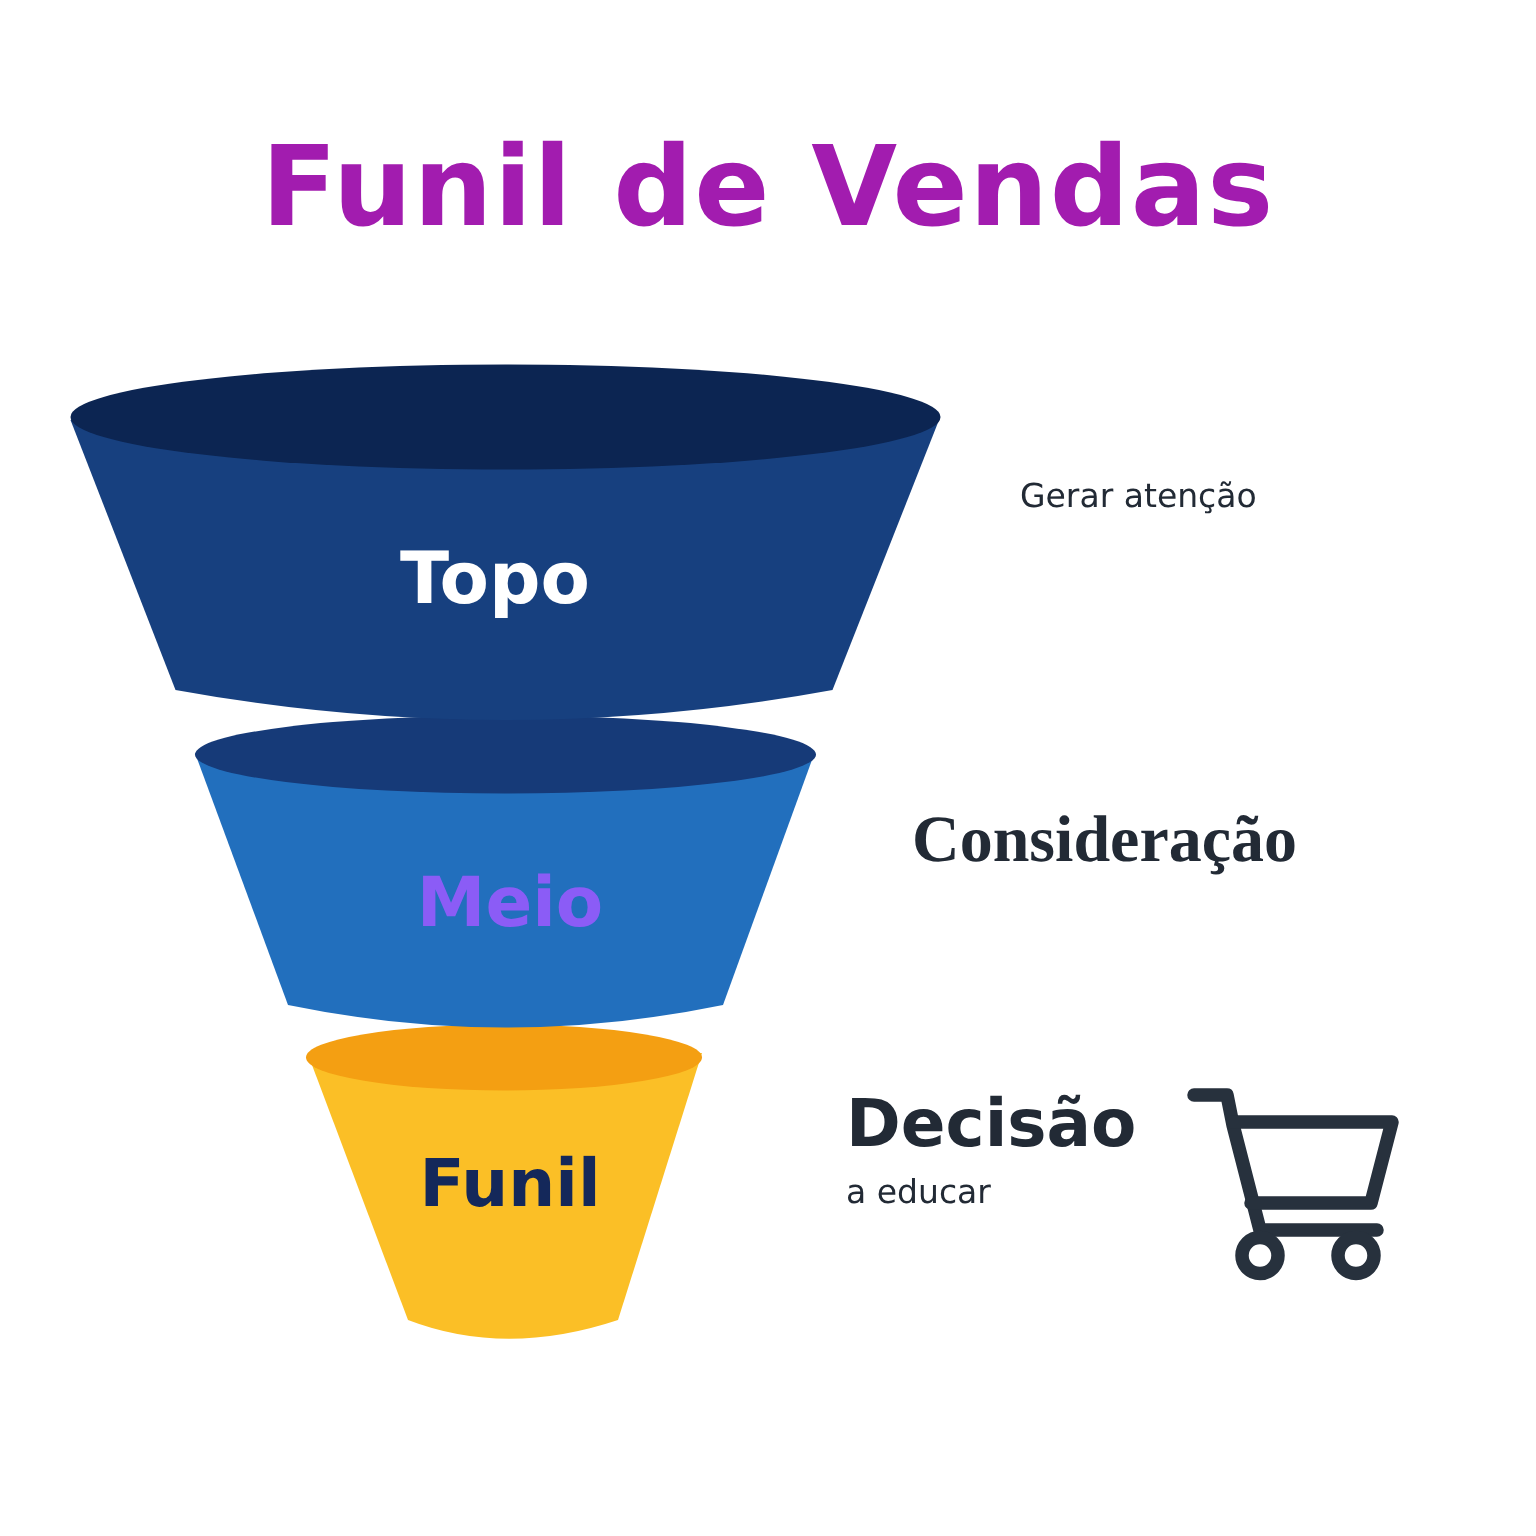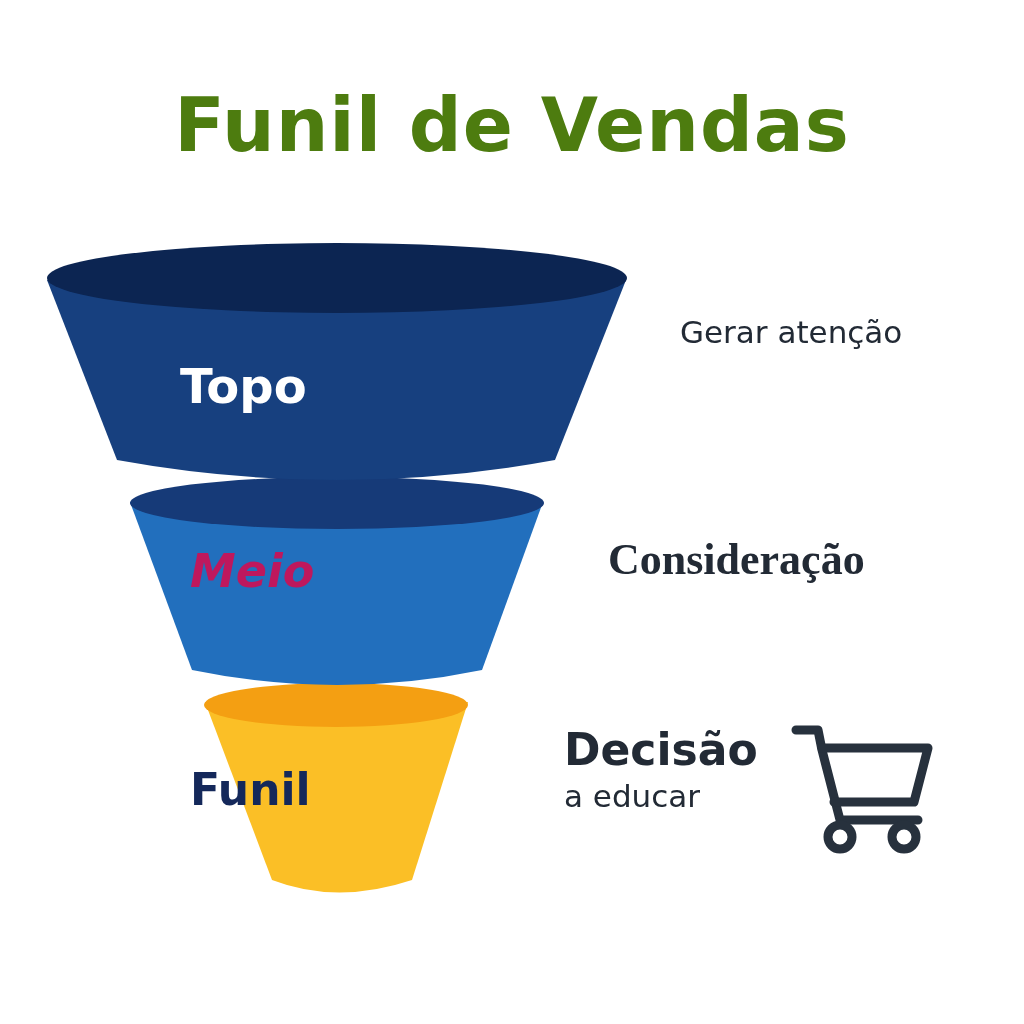--- a/index.html
+++ b/index.html
@@ -1,25 +1,25 @@
 <!DOCTYPE html>
 <html><head>
 <meta charset="utf-8">
 <style>
   html, body { margin:0; padding:0; background:#ffffff; }
   body { width:1024px; height:1024px; position:relative; overflow:hidden; font-family:"DejaVu Sans", sans-serif; color:#222a35; }
-  .title { position:absolute; left:0; width:1024px; top:82px; text-align:center; font-size:74px; font-weight:bold; letter-spacing:1px; color:#4d7c0f; }
+  .title { position:absolute; left:0; width:1024px; top:82px; text-align:center; font-size:74px; font-weight:bold; letter-spacing:1px; color:#a21caf; }
   svg.funnel { position:absolute; left:0; top:0; }
-  .stage-label { position:absolute; text-align:left; font-weight:bold; }
+  .stage-label { position:absolute; text-align:center; font-weight:bold; }
   .lab-topo { left:180px; width:300px; top:358px; font-size:48px; color:#ffffff; }
-  .lab-meio { left:190px; width:300px; top:544px; font-size:46px; color:#be185d;font-style:italic; }
+  .lab-meio { left:190px; width:300px; top:574px; font-size:46px; color:#8b5cf6; }
   .lab-fundo { left:190px; width:300px; top:764px; font-size:44px; color:#14285a; }
   .desc { position:absolute; }
   .desc .h { font-weight:bold; font-size:44px; color:#222a35; line-height:52px; }
-  .desc .s { font-size:31px; color:#222a35; line-height:40px; }
+  .desc .s { font-size:22px; color:#222a35; line-height:40px; }
   .d1 { left:680px; top:312px; }
   .d2 { left:608px; top:534px;font-family:Liberation Serif, serif; }
   .d3 { left:548px; top:724px;margin-left:16px; }
   .cart { position:absolute; left:790px; top:722px; }
 </style>
 </head>
 <body>
 
 <div class="title">Funil de Vendas</div>
 

